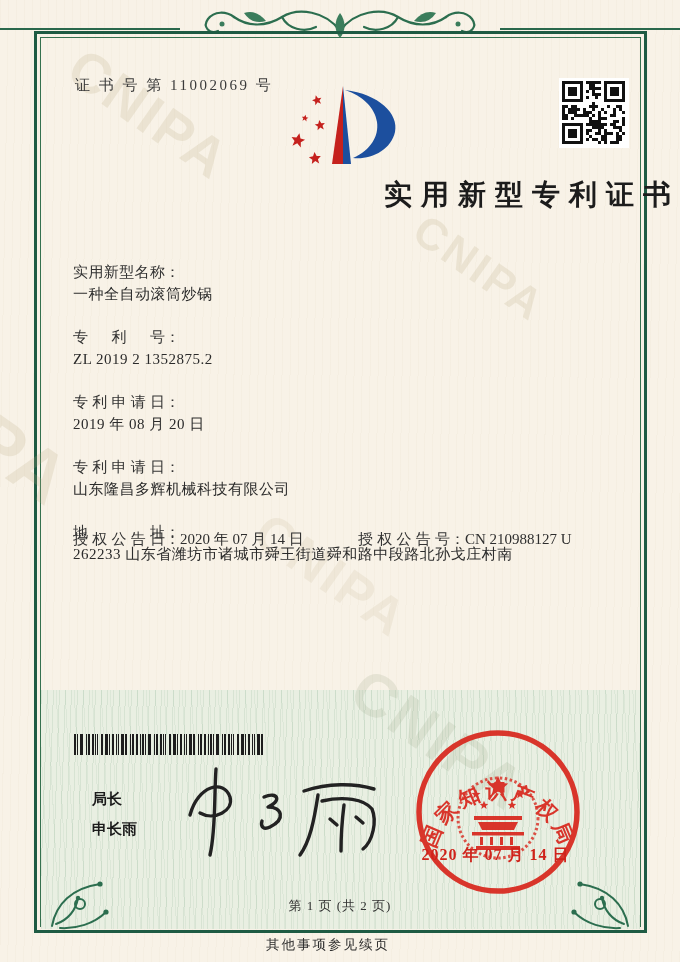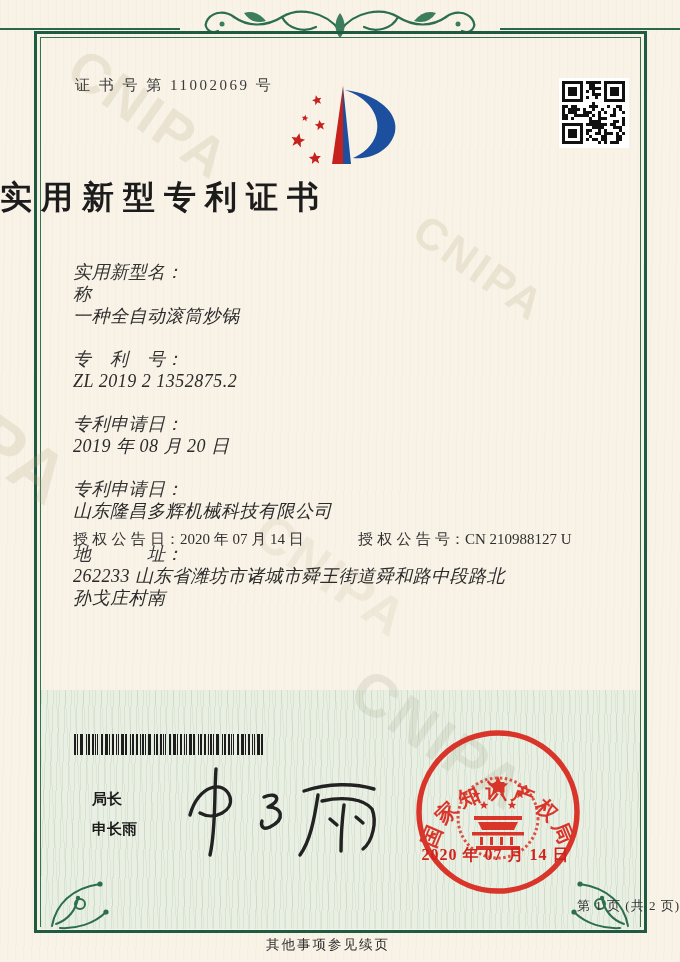--- a/index.html
+++ b/index.html
@@ -22,45 +22,45 @@
     background-image:
       repeating-linear-gradient(92deg,rgba(120,165,130,.16) 0 1px,transparent 1px 6px),
       repeating-linear-gradient(87deg,rgba(110,160,125,.10) 0 1px,transparent 1px 9px);}
 
   .watermark{position:absolute;font-family:"Liberation Sans",sans-serif;font-weight:bold;
     color:rgba(186,168,128,.20);transform:rotate(35deg);letter-spacing:3px;z-index:1;user-select:none;}
   .content{position:absolute;inset:0;z-index:2;}
 
   .cert-no{position:absolute;left:75px;top:76px;font-size:15px;letter-spacing:2.5px;color:#3a3a3a;}
   .qr-box{position:absolute;left:559px;top:78px;width:70px;height:70px;background:#fff;padding:3px;box-sizing:border-box;}
-  .title{position:absolute;left:0;top:176px;width:680px;text-align:left;
-    font-size:32px;font-weight:bold;letter-spacing:9px;color:#1c1c1c;}
-
-  .fields{position:absolute;left:73px;top:261px;width:545px;font-size:18px;color:#2e2e2e;font-style:italic;}
+  .title{position:absolute;left:0;top:176px;width:680px;text-align:right;
+    font-size:28px;font-weight:bold;letter-spacing:9px;color:#1c1c1c;}
+
+  .fields{position:absolute;left:73px;top:261px;width:545px;font-size:15px;color:#2e2e2e;}
   .frow{margin-bottom:21px;line-height:22px;}
   .flabel{display:inline-block;width:92px;text-align:justify;text-align-last:justify;vertical-align:top;color:#333;}
   .fcolon{vertical-align:top;color:#333;}
   .fvalue{display:inline-block;width:445px;vertical-align:top;letter-spacing:.5px;color:#2b2b2b;}
   .grant-row{position:absolute;left:73px;top:528px;width:560px;font-size:15px;line-height:22px;color:#2e2e2e;}
   .grant-col2{position:absolute;left:285px;top:0;}
 
   .paras{position:absolute;left:70px;top:560px;width:545px;font-size:14.5px;
     line-height:26px;color:#2b2b2b;text-align:justify;}
   .paras p{margin:0;text-indent:2em;}
 
   .barcode{position:absolute;left:74px;top:734px;}
   .sig-block{position:absolute;left:92px;top:784px;font-family:"Liberation Sans","DejaVu Sans",sans-serif;
     font-size:15px;font-weight:bold;color:#1c1c1c;line-height:30px;}
   .sig-svg{position:absolute;left:172px;top:763px;}
 
   .seal{position:absolute;left:412px;top:726px;width:172px;height:172px;opacity:.93;}
   .seal-date{position:absolute;left:408px;top:845px;width:175px;text-align:center;
     font-size:16px;color:#cf231b;letter-spacing:1px;font-weight:bold;}
 
-  .page-info{position:absolute;left:0;top:897px;width:680px;text-align:right;font-size:13px;color:#333;letter-spacing:1px;}
+  .page-info{position:absolute;left:0;top:897px;width:680px;text-align:center;font-size:13px;color:#333;letter-spacing:1px;}
   .footer-note{position:absolute;left:0;top:936px;width:656px;text-align:center;font-size:13.5px;color:#2d2d2d;letter-spacing:2px;}
 </style>
 </head>
 <body>
 
 <div id="page">
 
   <div class="top-line" style="left:0;width:180px;"></div>
   <div class="top-line" style="left:500px;width:180px;"></div>
   <svg class="abs" style="left:170px;top:4px;" width="340" height="46" viewBox="0 0 340 46">

